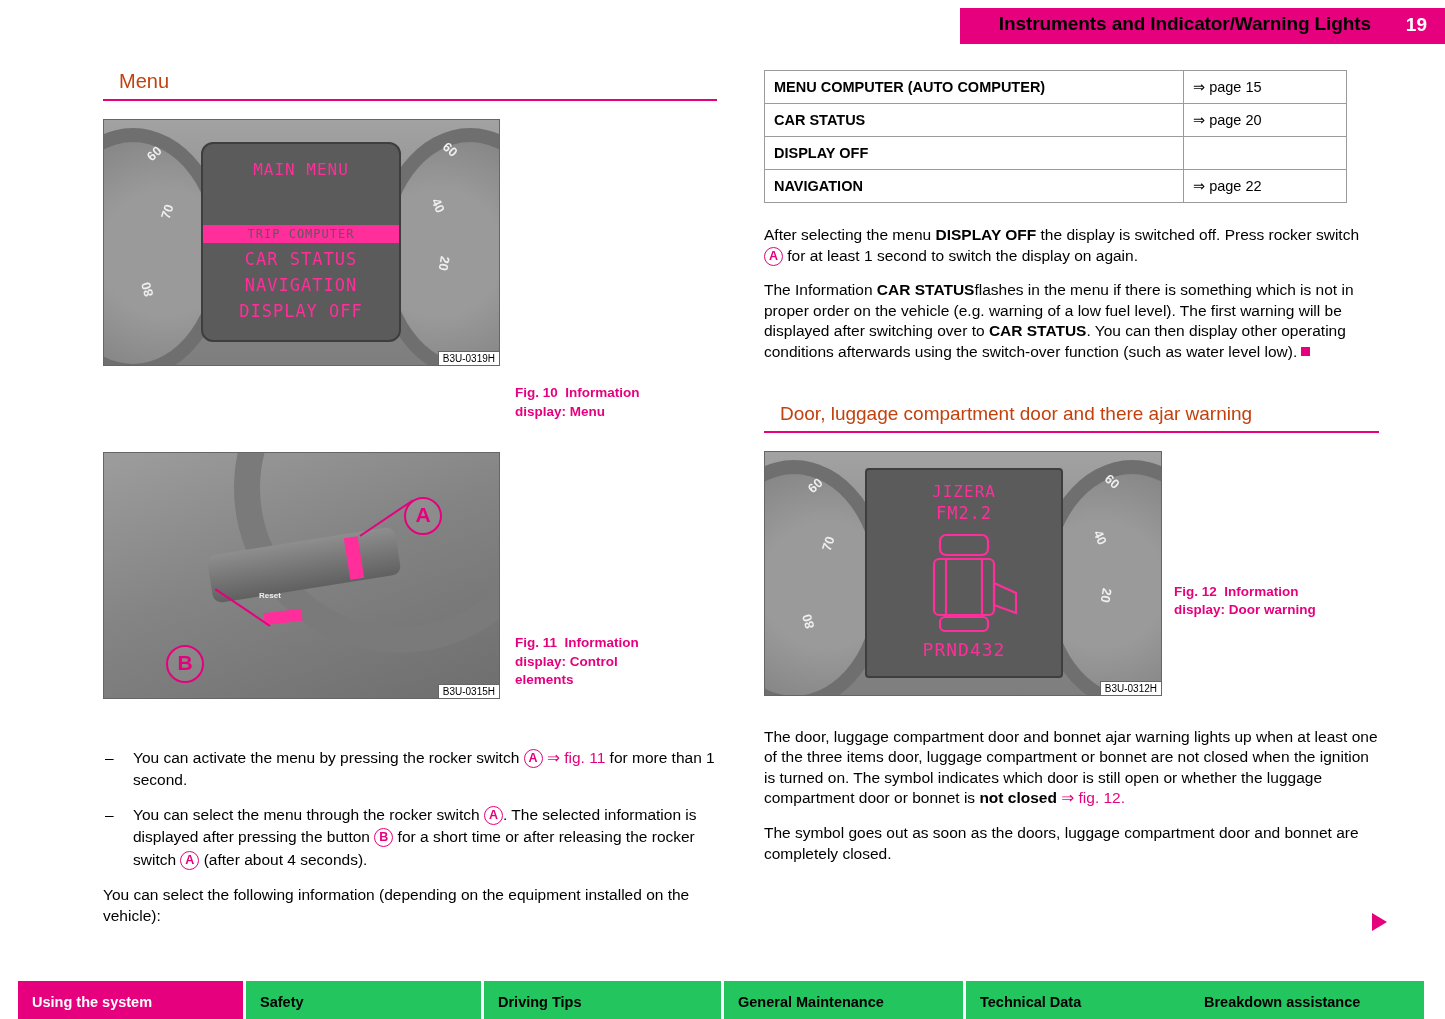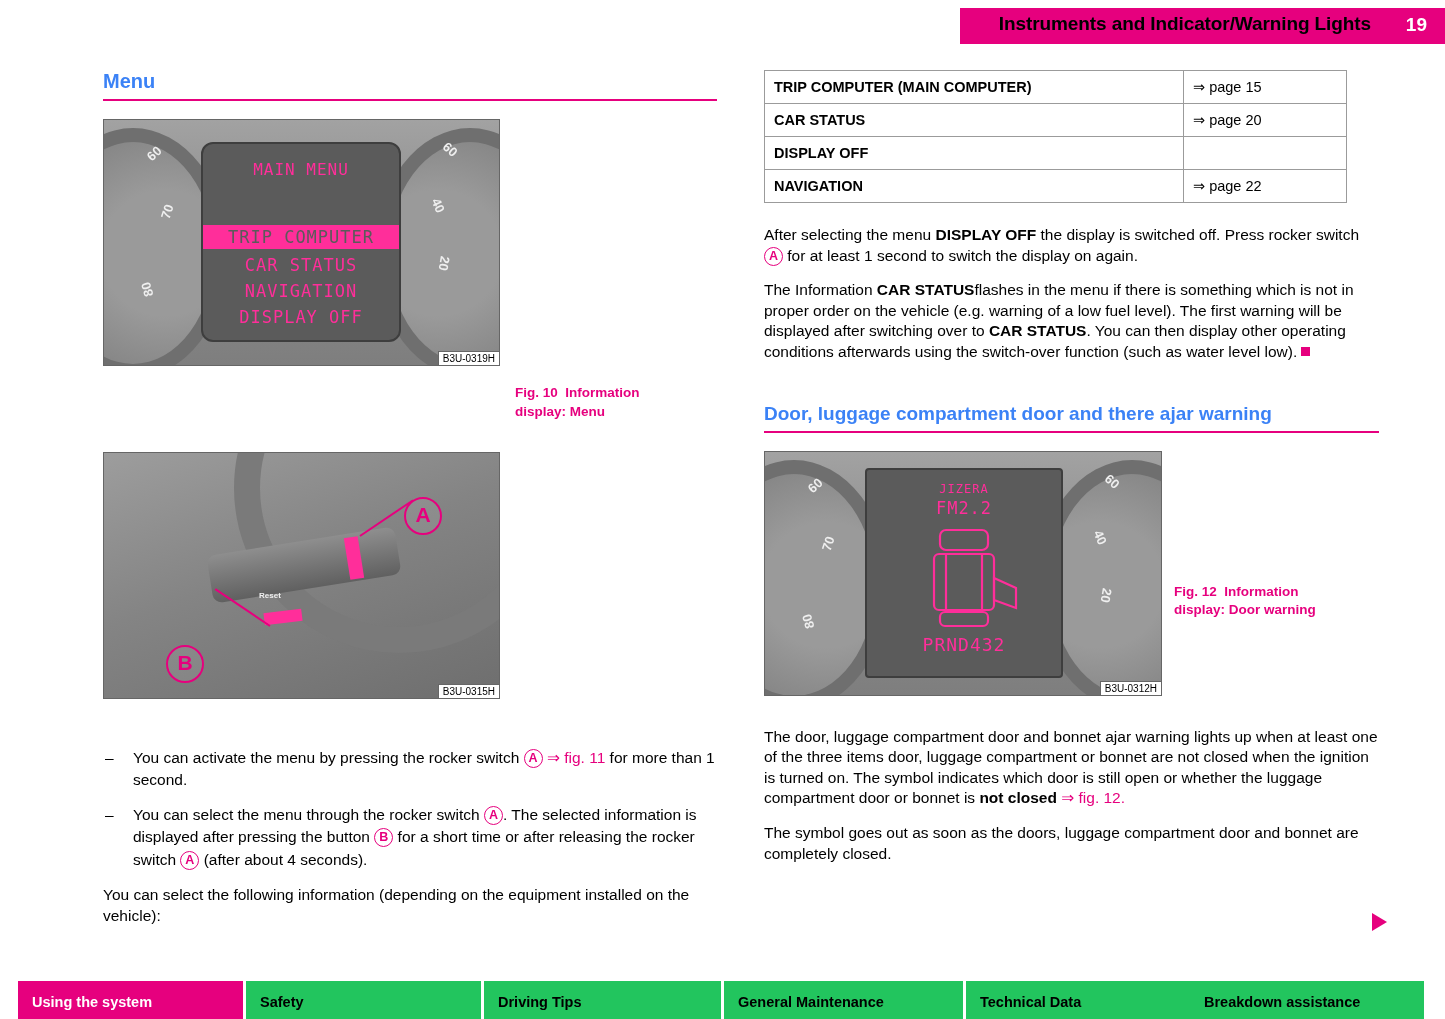--- a/index.html
+++ b/index.html
@@ -66,23 +66,23 @@
   }
   .col-right {
     position: absolute;
     left: 764px;
     top: 70px;
     width: 615px;
   }
 
   h2.section-title {
     font-size: 20px;
-    color: #3b82f6;
-    margin: 0 0 6px 0;
-    font-weight: bold;
+    color: #c2410c;
+    margin: 0 0 6px 16px;
+    font-weight: normal;
   }
   .rule {
     height: 2px;
     background: #e6007e;
     width: 100%;
     margin-bottom: 18px;
   }
 
   
   .figure-block {
@@ -288,21 +288,21 @@
         <div class="dial dial-right"></div>
         <div class="tick" style="left:43px;top:26px;transform:rotate(-42deg);">60</div>
         <div class="tick" style="left:56px;top:84px;transform:rotate(-72deg);">70</div>
         <div class="tick" style="left:36px;top:162px;transform:rotate(-105deg);">80</div>
         <div class="tick" style="right:42px;top:22px;transform:rotate(42deg);">60</div>
         <div class="tick" style="right:54px;top:78px;transform:rotate(66deg);">40</div>
         <div class="tick" style="right:48px;top:136px;transform:rotate(100deg);">20</div>
 
         <div class="lcd" style="left:97px;top:22px;width:200px;height:200px;border-radius:12px;">
           <div class="lcd-text" style="margin-top:16px;font-size:16px;">MAIN MENU</div>
-          <div class="lcd-text sel-row" style="margin-top:46px;font-size:17px;padding:2px 0;">TRIP COMPUTER</div>
+          <div class="lcd-text sel-row" style="margin-top:46px;font-size:12px;padding:2px 0;">TRIP COMPUTER</div>
           <div class="lcd-text" style="margin-top:6px;font-size:17px;">CAR STATUS</div>
           <div class="lcd-text" style="margin-top:6px;font-size:17px;">NAVIGATION</div>
           <div class="lcd-text" style="margin-top:6px;font-size:17px;">DISPLAY OFF</div>
         </div>
       </div>
       <div class="fig-code">B3U-0319H</div>
     </div>
     <div class="fig-caption" style="left:412px;top:265px;">
       <span>Fig. 10</span>
       &nbsp;<span>Information display: Menu</span>
@@ -315,20 +315,24 @@
       <div style="position:absolute;left:130px;top:-130px;width:330px;height:330px;border-radius:50%;border:26px solid #7a7a7a;box-sizing:border-box;"></div>
       <div style="position:absolute;left:105px;top:88px;width:190px;height:48px;background:linear-gradient(180deg,#8e8e8e,#606060);border-radius:9px;transform:rotate(-9deg);"></div>
       <div style="position:absolute;left:155px;top:138px;font-size:8px;color:#efefef;font-weight:bold;">Reset</div>
       <div style="position:absolute;left:243px;top:84px;width:14px;height:42px;background:#ff2e9a;transform:rotate(-9deg);"></div>
       <div style="position:absolute;left:160px;top:158px;width:38px;height:12px;background:#ff2e9a;transform:rotate(-7deg);"></div>
       <div style="position:absolute;left:256px;top:82px;width:64px;height:2px;background:#e6007e;transform:rotate(-34deg);transform-origin:left center;"></div>
       <div style="position:absolute;left:100px;top:172px;width:66px;height:2px;background:#e6007e;transform:rotate(34deg);transform-origin:right center;"></div>
       <div style="position:absolute;left:300px;top:44px;width:34px;height:34px;border:2.5px solid #e6007e;border-radius:50%;color:#e6007e;font-size:21px;font-weight:bold;text-align:center;line-height:32px;background:rgba(255,255,255,0.08);">A</div>
       <div style="position:absolute;left:62px;top:192px;width:34px;height:34px;border:2.5px solid #e6007e;border-radius:50%;color:#e6007e;font-size:21px;font-weight:bold;text-align:center;line-height:32px;background:rgba(255,255,255,0.08);">B</div>
       <div class="fig-code">B3U-0315H</div>
+    </div>
+    <div class="fig-caption" style="left:412px;top:182px;">
+      <span>Fig. 11</span>
+      &nbsp;<span>Information display: Control elements</span>
     </div>
   </div>
 
   <ul class="dash" style="margin-top:40px;">
     <li>
       You can activate the menu by pressing the rocker switch
       <span class="circ">A</span>
       <span class="pink">⇒ fig. 11</span>
       for more than 1 second.
     </li>
@@ -343,21 +347,21 @@
   </ul>
 
   <p class="body">You can select the following information (depending on the equipment installed on the vehicle):</p>
 </div>
 
 <div class="col-right">
 
   <table class="menu-table">
     <tbody>
       <tr>
-        <td class="tbl-label">TRIP COMPUTER (MAIN COMPUTER)</td>
+        <td class="tbl-label">MENU COMPUTER (AUTO COMPUTER)</td>
         <td class="tbl-page">⇒ page 15</td>
       </tr>
       <tr>
         <td class="tbl-label">CAR STATUS</td>
         <td class="tbl-page">⇒ page 20</td>
       </tr>
       <tr>
         <td class="tbl-label">DISPLAY OFF</td>
         <td class="tbl-page"></td>
       </tr>
@@ -385,21 +389,21 @@
         <div class="dial dial-left"></div>
         <div class="dial dial-right"></div>
         <div class="tick" style="left:43px;top:26px;transform:rotate(-42deg);">60</div>
         <div class="tick" style="left:56px;top:84px;transform:rotate(-72deg);">70</div>
         <div class="tick" style="left:36px;top:162px;transform:rotate(-105deg);">80</div>
         <div class="tick" style="right:42px;top:22px;transform:rotate(42deg);">60</div>
         <div class="tick" style="right:54px;top:78px;transform:rotate(66deg);">40</div>
         <div class="tick" style="right:48px;top:136px;transform:rotate(100deg);">20</div>
 
         <div class="lcd" style="left:100px;top:16px;width:198px;height:210px;border-radius:4px;">
-          <div class="lcd-text" style="margin-top:12px;font-size:12px;">JIZERA</div>
+          <div class="lcd-text" style="margin-top:12px;font-size:16px;">JIZERA</div>
           <div class="lcd-text" style="margin-top:2px;font-size:17px;">FM2.2</div>
 
           <svg width="120" height="104" viewBox="0 0 120 104" style="display:block;margin:8px auto 0 auto;">
             <g stroke="#ff2e9a" stroke-width="2.2" fill="none">
               <rect x="36" y="4" width="48" height="20" rx="6"></rect>
               <rect x="30" y="28" width="60" height="56" rx="5"></rect>
               <line x1="42" y1="28" x2="42" y2="84"></line>
               <line x1="78" y1="28" x2="78" y2="84"></line>
               <rect x="36" y="86" width="48" height="14" rx="5"></rect>
               <path d="M90 52 L112 62 L112 82 L90 74 Z"></path>

